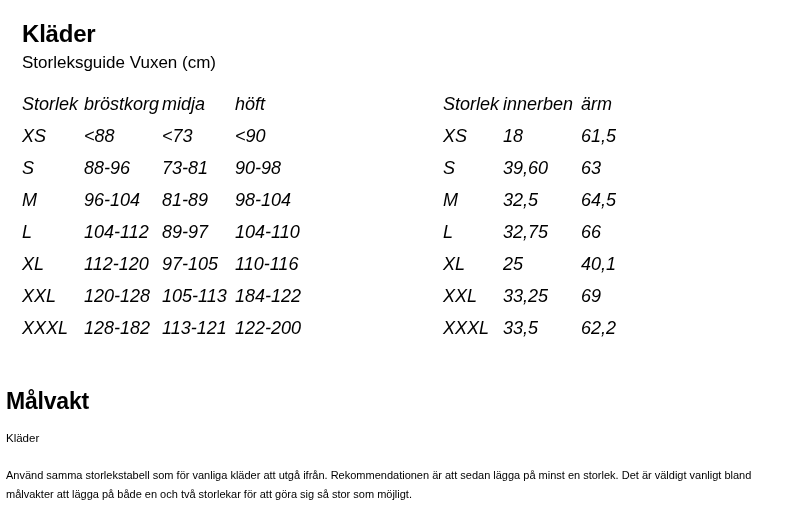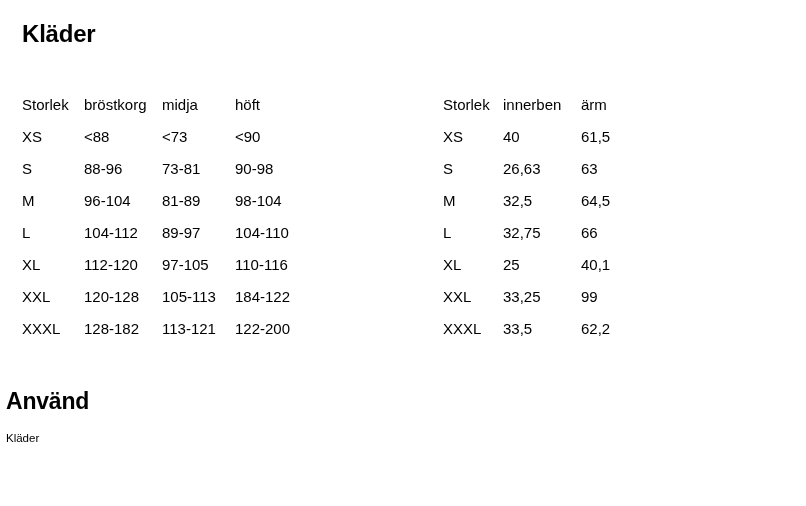--- a/index.html
+++ b/index.html
@@ -41,21 +41,22 @@
     font-weight: normal;
   }
   .tables {
     position: absolute;
     left: 0;
     top: 88px;
     width: 806px;
   }
   table {
     border-collapse: collapse;
-    font-size: 15px;
+    font-size: 18px;
+    font-style: italic;
   }
   th, td {
     text-align: left;
     font-weight: normal;
     padding: 0;
     height: 32px;
     vertical-align: middle;
     white-space: nowrap;
   }
   th {
@@ -109,20 +110,21 @@
     line-height: 19px;
   }
 </style>
 </head>
 <body>
 
 <div class="page">
 
   <h1 class="h1" id="title-klader">Kläder</h1>
 
+  <div class="subtitle">Storleksguide Vuxen (cm)</div>
 
   <div class="tables">
 
     <table id="table-klader-overkropp">
       <thead>
         <tr>
           <th>Storlek</th>
           <th>bröstkorg</th>
           <th>midja</th>
           <th>höft</th>
@@ -178,56 +180,57 @@
       <thead>
         <tr>
           <th>Storlek</th>
           <th>innerben</th>
           <th>ärm</th>
         </tr>
       </thead>
       <tbody>
         <tr>
           <td>XS</td>
-          <td>40</td>
+          <td>18</td>
           <td>61,5</td>
         </tr>
         <tr>
           <td>S</td>
-          <td>26,63</td>
+          <td>39,60</td>
           <td>63</td>
         </tr>
         <tr>
           <td>M</td>
           <td>32,5</td>
           <td>64,5</td>
         </tr>
         <tr>
           <td>L</td>
           <td>32,75</td>
           <td>66</td>
         </tr>
         <tr>
           <td>XL</td>
           <td>25</td>
           <td>40,1</td>
         </tr>
         <tr>
           <td>XXL</td>
           <td>33,25</td>
-          <td>99</td>
+          <td>69</td>
         </tr>
         <tr>
           <td>XXXL</td>
           <td>33,5</td>
           <td>62,2</td>
         </tr>
       </tbody>
     </table>
 
   </div>
 
-  <h2 class="h1" id="title-malvakt">Använd</h2>
+  <h2 class="h1" id="title-malvakt">Målvakt</h2>
 
   <div class="small-heading">Kläder</div>
 
+  <p class="body-text">Använd samma storlekstabell som för vanliga kläder att utgå ifrån. Rekommendationen är att sedan lägga på minst en storlek. Det är väldigt vanligt bland målvakter att lägga på både en och två storlekar för att göra sig så stor som möjligt.</p>
 
 </div>
 
 </body></html>

